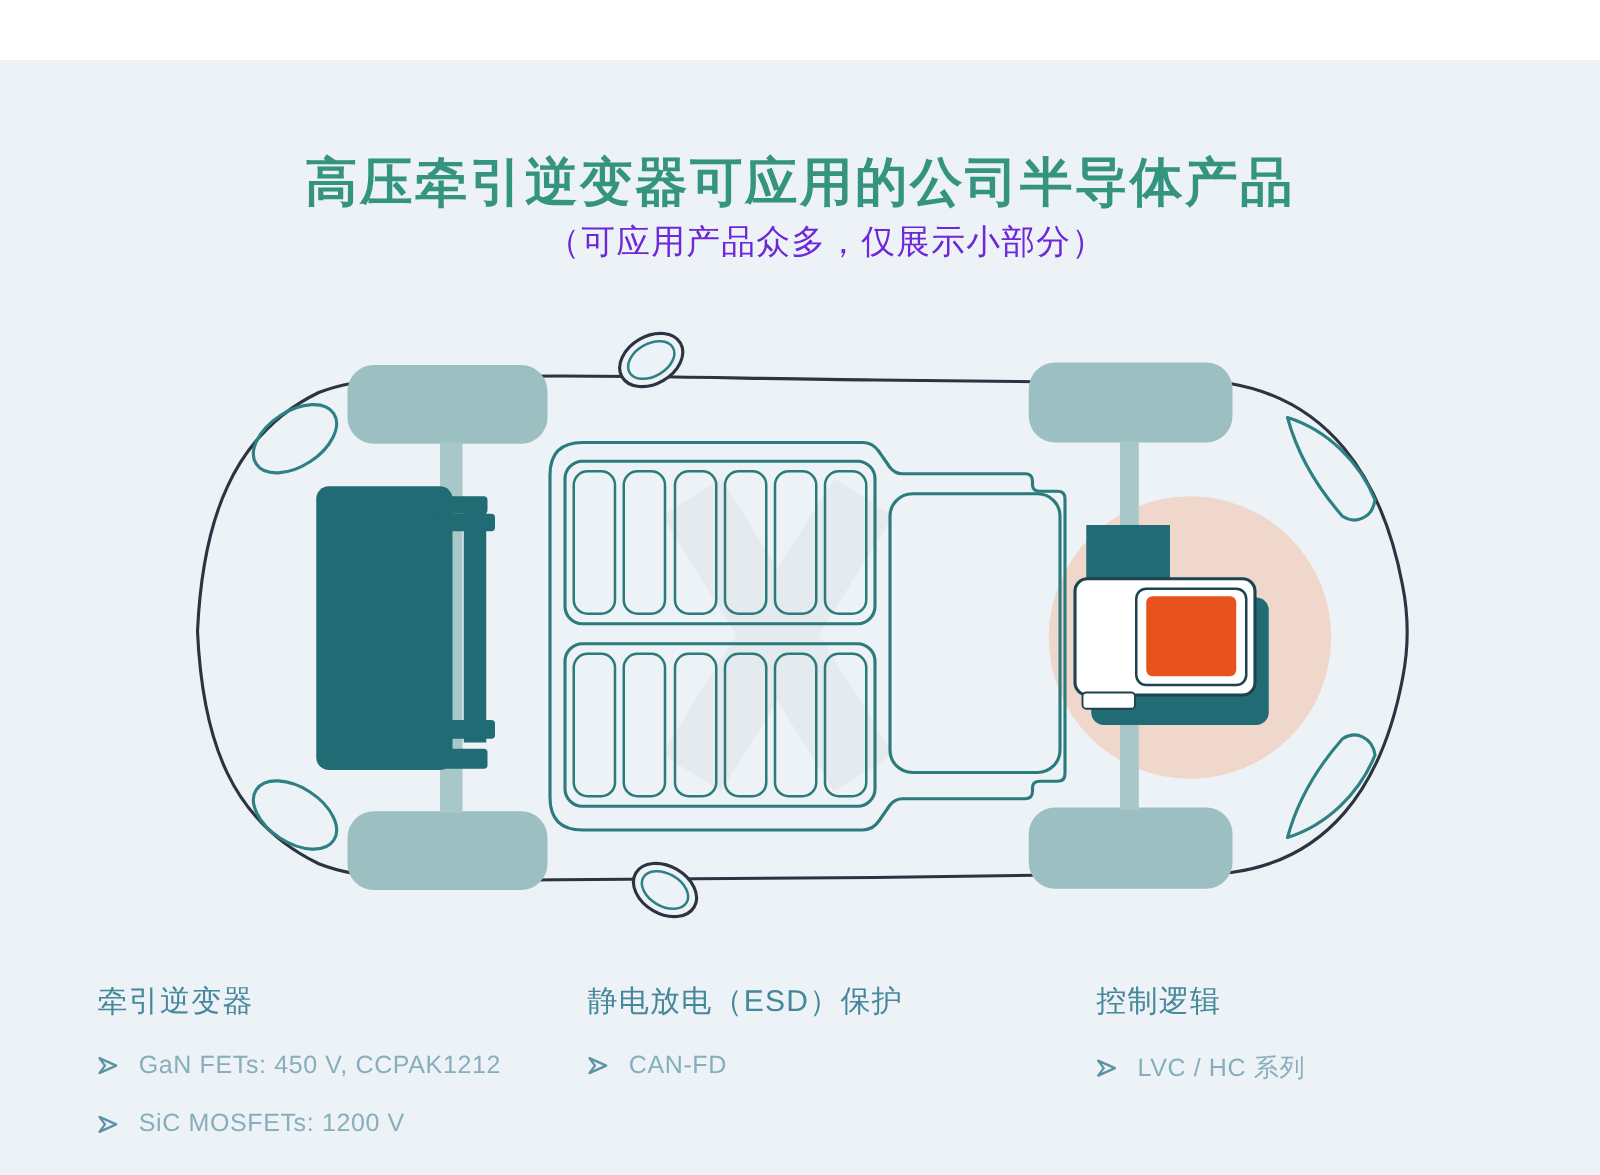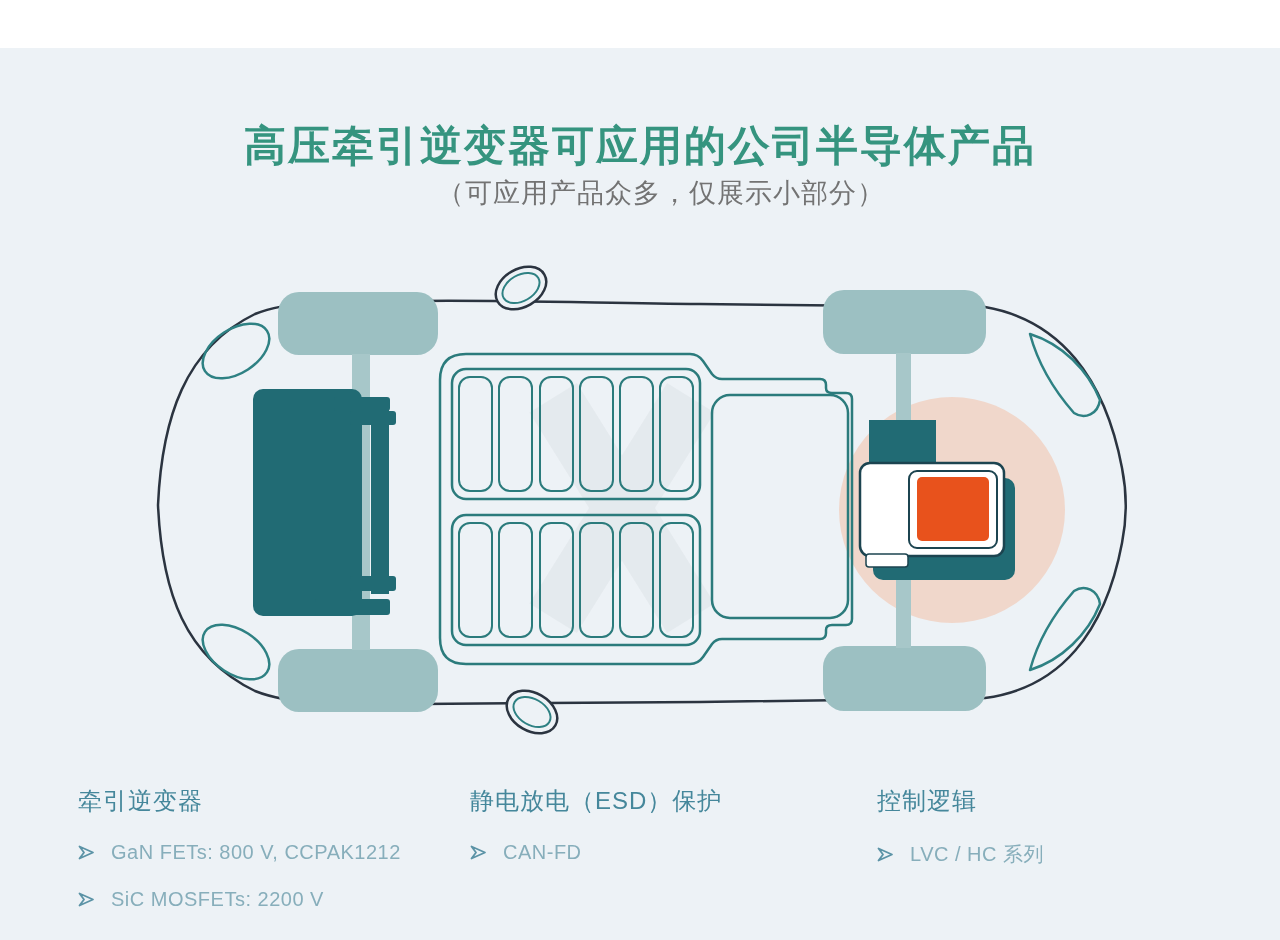--- a/index.html
+++ b/index.html
@@ -8,21 +8,21 @@
     background:#edf2f6;overflow:hidden;
     font-family:"Liberation Sans","DejaVu Sans",sans-serif;
     margin-top:48px;
   }
   .title{
     position:absolute;left:0;right:0;top:70px;text-align:center;
     font-size:42px;font-weight:700;color:#35947f;letter-spacing:2px;
   }
   .subtitle{
     position:absolute;left:0;right:0;top:127px;text-align:center;
-    font-size:27px;font-weight:400;color:#737373;letter-spacing:1px;padding-left:42px;
+    font-size:27px;font-weight:400;color:#6d28d9;letter-spacing:1px;padding-left:42px;
   }
   .diagram-svg{position:absolute;left:0;top:0;}
   .legend-col{position:absolute;top:737px;}
   .col-1{left:78px;}
   .col-2{left:470px;}
   .col-3{left:877px;}
   .legend-header{font-size:24px;font-weight:400;color:#45879b;letter-spacing:1px;}
   .legend-items{margin-top:24px;display:flex;flex-direction:column;gap:24px;}
   .legend-item{display:flex;align-items:center;gap:16px;font-size:20px;color:#87aebb;letter-spacing:0.5px;}
   .arrow-ico{flex:0 0 auto;display:block;}
@@ -138,27 +138,27 @@
     </g>
   </svg>
 
   <div class="legend-col col-1">
     <div class="legend-header">牵引逆变器</div>
     <div class="legend-items">
       <div class="legend-item">
         <svg class="arrow-ico" width="17" height="15" viewBox="0 0 17 15">
             <path d="M1.5,1.5 L15,7.5 L1.5,13.5 L6,7.5 Z" fill="none" stroke="#5b93a6" stroke-width="1.8" stroke-linejoin="round"></path>
           </svg>
-        <span>GaN FETs: 800 V, CCPAK1212</span>
+        <span>GaN FETs: 450 V, CCPAK1212</span>
       </div>
       <div class="legend-item">
         <svg class="arrow-ico" width="17" height="15" viewBox="0 0 17 15">
             <path d="M1.5,1.5 L15,7.5 L1.5,13.5 L6,7.5 Z" fill="none" stroke="#5b93a6" stroke-width="1.8" stroke-linejoin="round"></path>
           </svg>
-        <span>SiC MOSFETs: 2200 V</span>
+        <span>SiC MOSFETs: 1200 V</span>
       </div>
     </div>
   </div>
 
   <div class="legend-col col-3">
     <div class="legend-header">控制逻辑</div>
     <div class="legend-items">
       <div class="legend-item">
         <svg class="arrow-ico" width="17" height="15" viewBox="0 0 17 15">
             <path d="M1.5,1.5 L15,7.5 L1.5,13.5 L6,7.5 Z" fill="none" stroke="#5b93a6" stroke-width="1.8" stroke-linejoin="round"></path>

